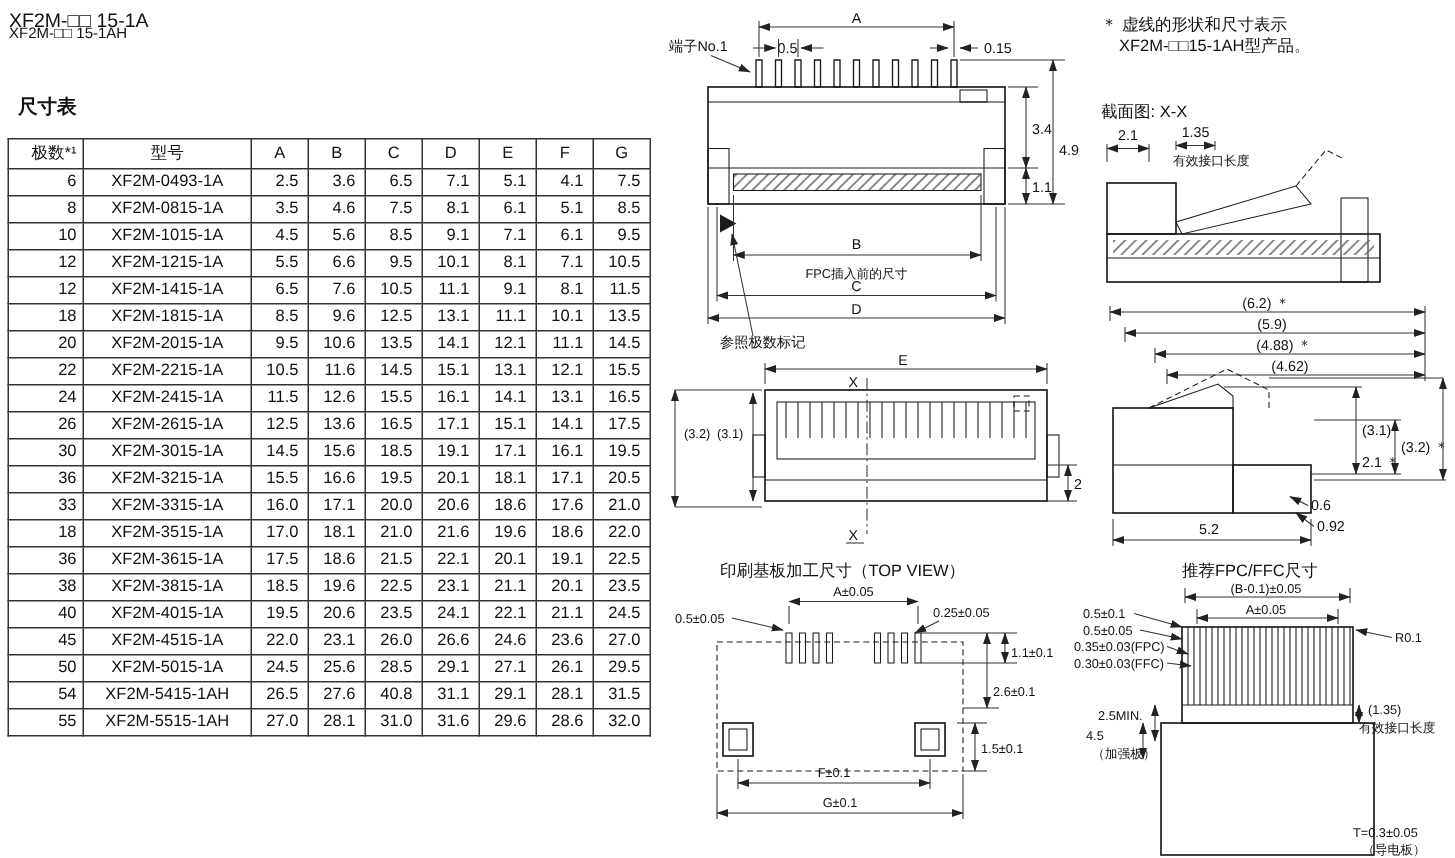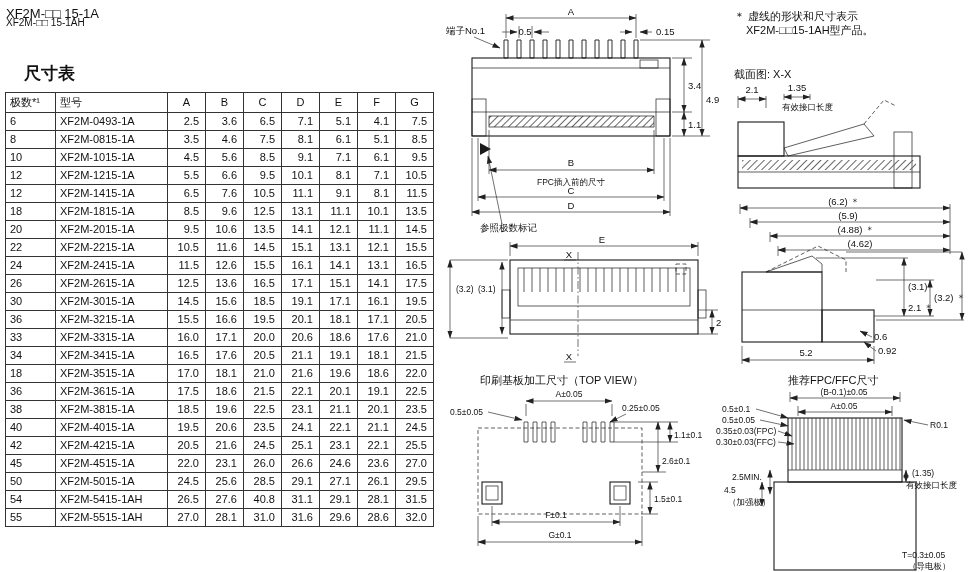--- a/index.html
+++ b/index.html
@@ -1,26 +1,26 @@
 <!DOCTYPE html>
 <html><head>
 <meta charset="utf-8">
 <style>
 *{margin:0;padding:0;box-sizing:border-box}
 html,body{width:970px;height:572px}
 body{position:relative;background:#fff;color:#111;font-family:"Liberation Sans","DejaVu Sans",sans-serif;overflow:hidden}
 .abs{position:absolute}
 #title1{left:6px;top:6px;font-size:13px}
 #title2{left:6px;top:17px;font-size:10px}
-#tlabel{left:24px;top:62px;font-size:17px;font-weight:bold}
+#tlabel{left:12px;top:62px;font-size:13px;font-weight:bold}
 #dimtable{left:5px;top:92px;border-collapse:collapse;table-layout:fixed}
 #dimtable th,#dimtable td{border:1px solid #333;font-size:11px;padding:0 4px;height:18px;line-height:1;white-space:nowrap;overflow:hidden}
 #dimtable th{font-weight:normal;text-align:center;height:20px}
-#dimtable th:nth-child(1),#dimtable td:nth-child(1){text-align:left;width:50px}
-#dimtable th:nth-child(2),#dimtable td:nth-child(2){text-align:left;width:112px}
+#dimtable th:nth-child(1),#dimtable td:nth-child(1){text-align:right;width:50px}
+#dimtable th:nth-child(2),#dimtable td:nth-child(2){text-align:center;width:112px}
 #dimtable th:nth-child(n+3),#dimtable td:nth-child(n+3){width:38px}
 #dimtable td:nth-child(n+3){text-align:right;padding-right:6px}
 svg{position:absolute;overflow:visible}
 svg text{fill:#111;font-size:10px;font-family:"Liberation Sans","DejaVu Sans",sans-serif}
 .t8{font-size:8.5px}.t9{font-size:9.5px}.t11{font-size:11px}
 .mid{text-anchor:middle}.end{text-anchor:end}
 .o{fill:none;stroke:#1a1a1a;stroke-width:1.1}
 .t{fill:none;stroke:#1a1a1a;stroke-width:0.7}
 .dm{fill:none;stroke:#333;stroke-width:0.7}
 .dash{stroke-dasharray:4 2.5}
@@ -200,31 +200,20 @@
         <td>XF2M-3315-1A</td>
         <td>16.0</td>
         <td>17.1</td>
         <td>20.0</td>
         <td>20.6</td>
         <td>18.6</td>
         <td>17.6</td>
         <td>21.0</td>
       </tr>
       <tr>
-        <td>34</td>
-        <td>XF2M-3415-1A</td>
-        <td>16.5</td>
-        <td>17.6</td>
-        <td>20.5</td>
-        <td>21.1</td>
-        <td>19.1</td>
-        <td>18.1</td>
-        <td>21.5</td>
-      </tr>
-      <tr>
         <td>18</td>
         <td>XF2M-3515-1A</td>
         <td>17.0</td>
         <td>18.1</td>
         <td>21.0</td>
         <td>21.6</td>
         <td>19.6</td>
         <td>18.6</td>
         <td>22.0</td>
       </tr>
@@ -253,31 +242,20 @@
       <tr>
         <td>40</td>
         <td>XF2M-4015-1A</td>
         <td>19.5</td>
         <td>20.6</td>
         <td>23.5</td>
         <td>24.1</td>
         <td>22.1</td>
         <td>21.1</td>
         <td>24.5</td>
-      </tr>
-      <tr>
-        <td>42</td>
-        <td>XF2M-4215-1A</td>
-        <td>20.5</td>
-        <td>21.6</td>
-        <td>24.5</td>
-        <td>25.1</td>
-        <td>23.1</td>
-        <td>22.1</td>
-        <td>25.5</td>
       </tr>
       <tr>
         <td>45</td>
         <td>XF2M-4515-1A</td>
         <td>22.0</td>
         <td>23.1</td>
         <td>26.0</td>
         <td>26.6</td>
         <td>24.6</td>
         <td>23.6</td>

